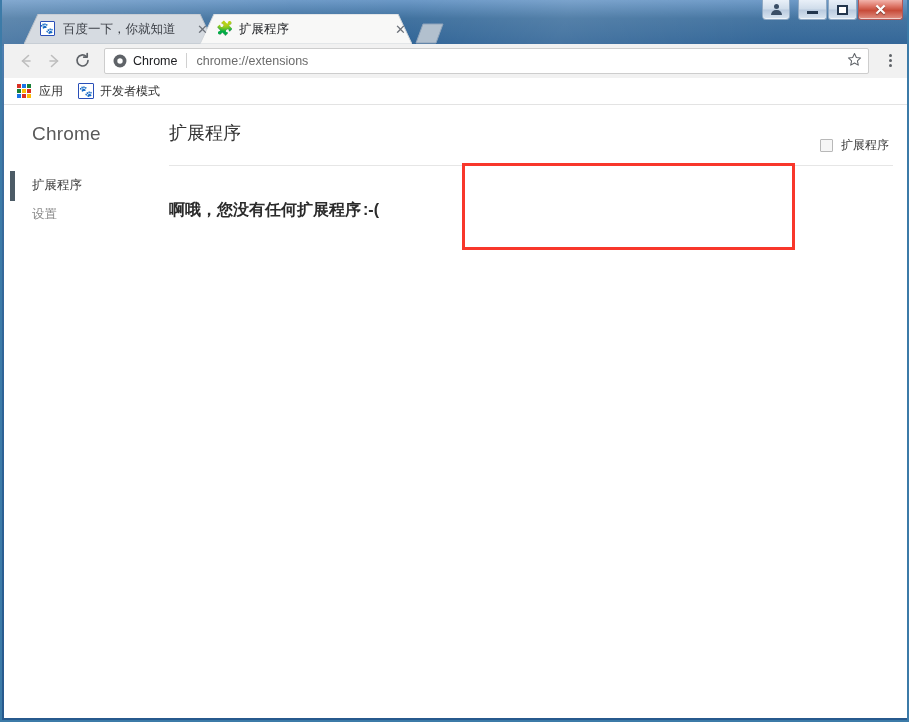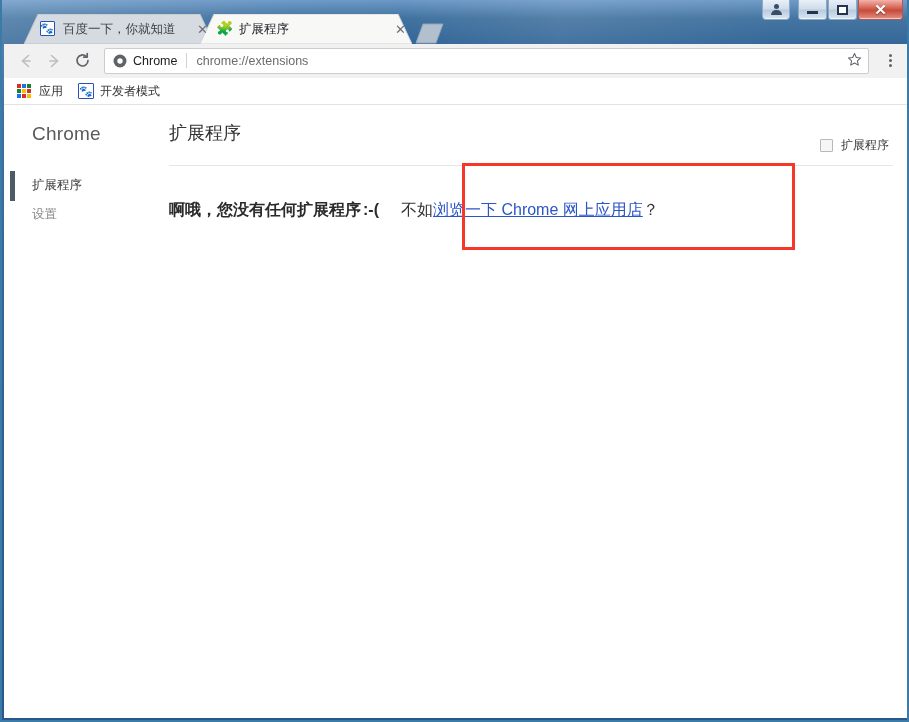--- a/index.html
+++ b/index.html
@@ -573,23 +573,20 @@
           <span class="cb"></span>
           <span>扩展程序</span>
         </label>
       </div>
 
       <div class="divider"></div>
 
       <div class="empty-row">
         <span class="empty-strong">啊哦，您没有任何扩展程序</span>
         <span class="empty-emote">:-(</span>
-        <span class="empty-tail">
-          <span>不如</span><a class="empty-link" href="#">浏览一下 Chrome 网上应用店</a><span>？</span>
-        </span>
       </div>
 
       <div class="annotation"></div>
 
     </div>
   </div>
 
 </div>
 
 </body></html>

